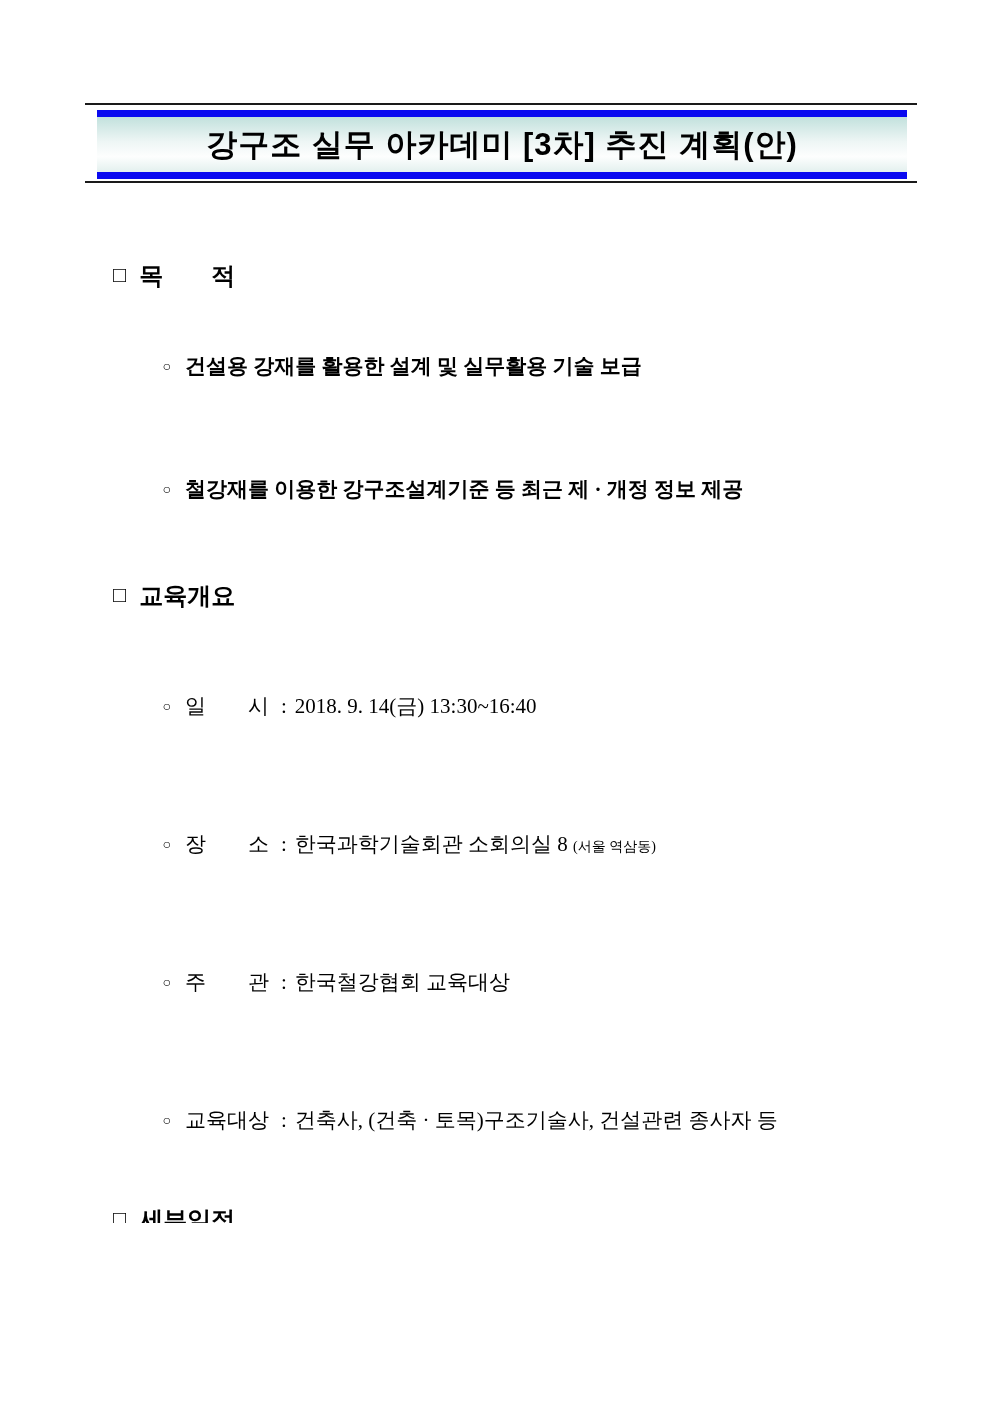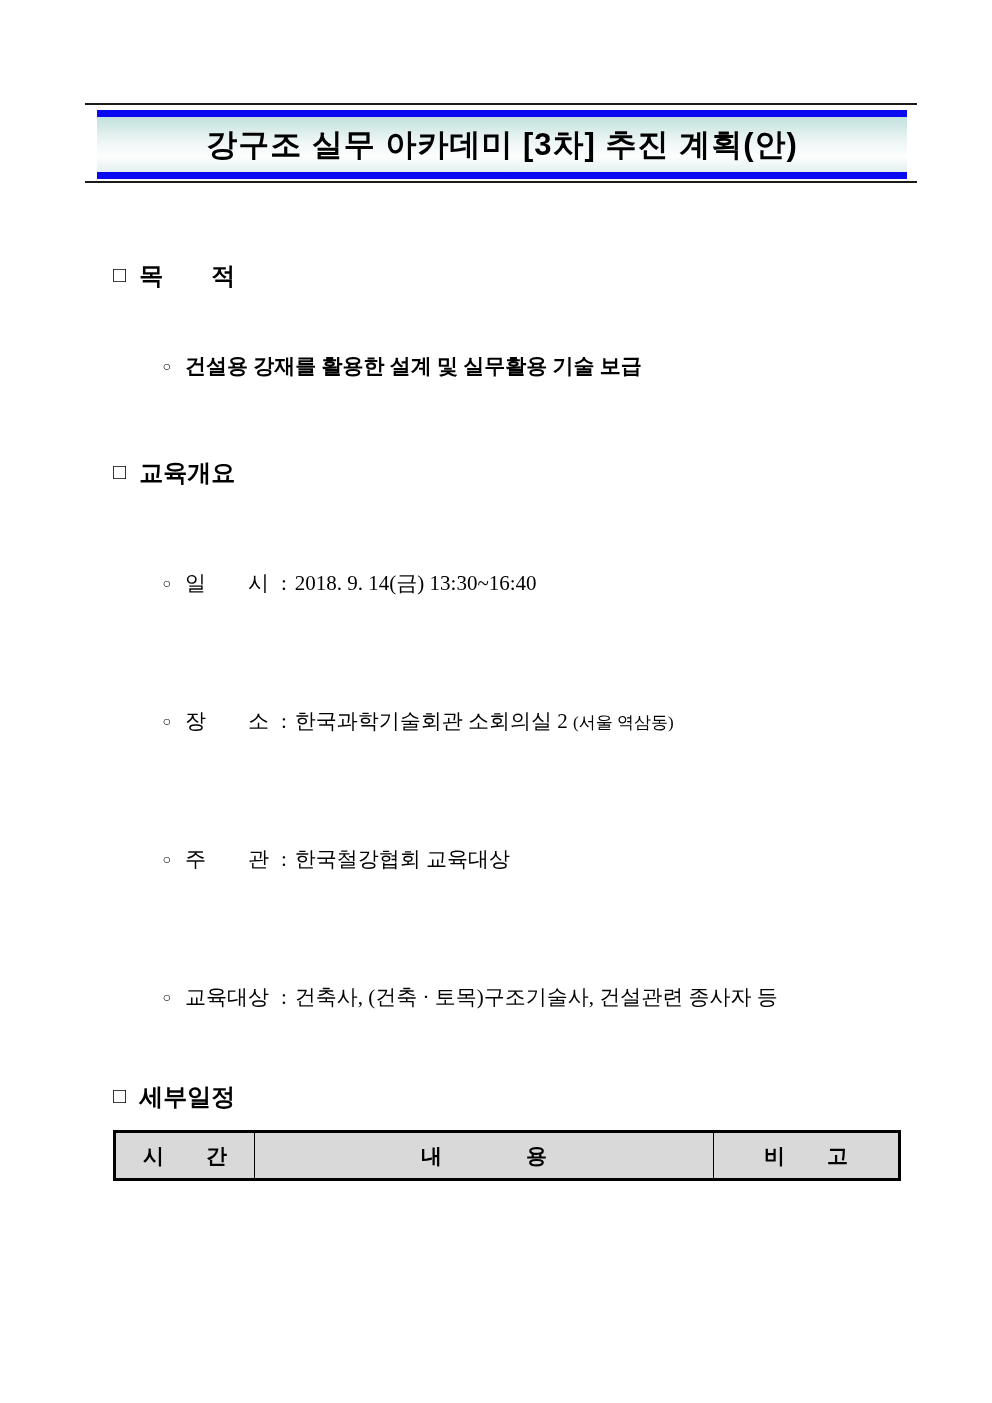--- a/index.html
+++ b/index.html
@@ -44,21 +44,21 @@
 
   
   .bullet-list { margin:14px 0 0 131px;font-weight:bold; }
   .bullet-line { line-height:40px; font-size:21px; white-space:pre; }
   .bullet { font-size:14px; position:relative; top:-2px; margin-right:14px; }
 
   .overview-list { margin:14px 0 0 131px; }
   .overview-line { line-height:37px; font-size:21px; white-space:pre; }
   .ov-label { display:inline-block; width:96px; white-space:pre;margin-top:25px; }
   .ov-colon { display:inline-block; margin-right:8px; }
-  .small { font-size:17px; }
+  .small { font-size:14px; }
 
   
   .schedule-table {
     margin:17px 0 0 113px;
     width:785px;
     border-collapse:collapse;
     table-layout:fixed;
   }
   .schedule-table th, .schedule-table td {
     border:1.5px solid #000;
@@ -93,32 +93,35 @@
   </div>
 
   <div class="sec-heading purpose-heading">
     <span class="sec-marker">□</span>
     <span>목　　적</span>
   </div>
   <div class="bullet-list">
     <div class="bullet-line">
       <span class="bullet">○</span><span>건설용 강재를 활용한 설계 및 실무활용 기술 보급</span>
     </div>
+    <div class="bullet-line">
+      <span class="bullet">○</span><span>철강재를 이용한 강구조설계기준 등 최근 제 · 개정 정보 제공</span>
+    </div>
   </div>
 
   <div class="sec-heading overview-heading">
     <span class="sec-marker">□</span>
     <span>교육개요</span>
   </div>
   <div class="overview-list">
     <div class="overview-line">
       <span class="bullet">○</span><span class="ov-label">일　　시</span><span class="ov-colon">:</span><span>2018. 9. 14(금) 13:30~16:40</span><span class="small"></span>
     </div>
     <div class="overview-line">
-      <span class="bullet">○</span><span class="ov-label">장　　소</span><span class="ov-colon">:</span><span>한국과학기술회관 소회의실 2 </span><span class="small">(서울 역삼동)</span>
+      <span class="bullet">○</span><span class="ov-label">장　　소</span><span class="ov-colon">:</span><span>한국과학기술회관 소회의실 8 </span><span class="small">(서울 역삼동)</span>
     </div>
     <div class="overview-line">
       <span class="bullet">○</span><span class="ov-label">주　　관</span><span class="ov-colon">:</span><span>한국철강협회 교육대상</span><span class="small"></span>
     </div>
     <div class="overview-line">
       <span class="bullet">○</span><span class="ov-label">교육대상</span><span class="ov-colon">:</span><span>건축사, (건축 · 토목)구조기술사, 건설관련 종사자 등</span><span class="small"></span>
     </div>
   </div>
 
   <div class="sec-heading schedule-heading">

